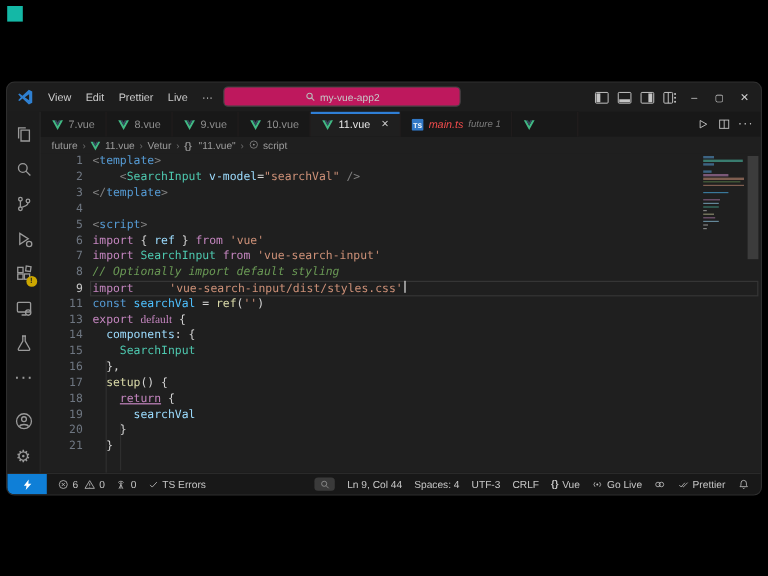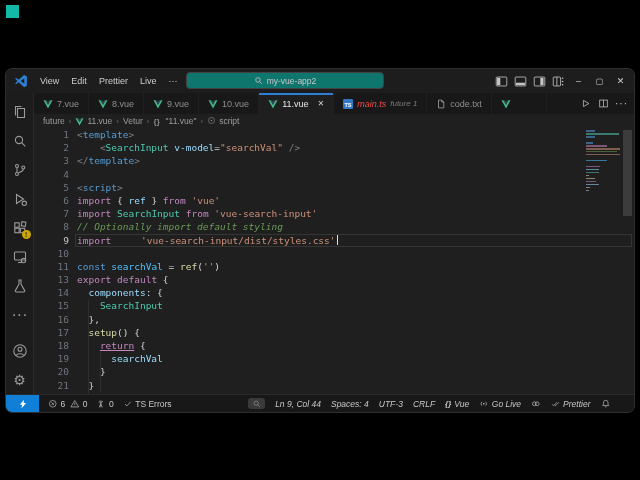--- a/index.html
+++ b/index.html
@@ -13,21 +13,21 @@
     display:flex; flex-direction:column; }
 
   
   .titlebar { position:relative; height:24px; background:#1d1d1d; display:flex;
     align-items:center; flex:none; color:#cccccc; font-size:9px; }
   .vscode-logo { width:14px; height:14px; margin:0 6px 0 8px; flex:none; }
   .menus { display:flex; align-items:center; }
   .menu-item { padding:3px 6px; color:#cccccc; border-radius:3px; white-space:nowrap; }
   .nav-arrows { display:flex; align-items:center; margin-left:8px; gap:8px; color:#cfcfcf; font-size:11px; }
   .searchbox { position:absolute; left:180px; top:3px; width:198px; height:17px;
-    background:#0f766e; border:1px solid #424242; border-radius:4px;
+    background:#be185d; border:1px solid #424242; border-radius:4px;
     display:flex; align-items:center; justify-content:center; gap:4px;
     color:#c8c8c8; font-size:8.5px; }
   .tb-right { margin-left:auto; display:flex; align-items:center; gap:2px; padding-right:4px; }
   .tb-btn { width:17px; height:18px; display:flex; align-items:center; justify-content:center; color:#c5c5c5; }
   .tb-btn svg { width:13px; height:13px; }
   .win-ctl { width:19px; height:20px; display:flex; align-items:center; justify-content:center;
     color:#cfcfcf; font-size:9px; }
 
   
   .mainrow { display:flex; flex:1; min-height:0; }
@@ -85,21 +85,21 @@
     background:rgba(121,121,121,0.32); }
 
   
   .statusbar { height:18px; flex:none; background:#181818; border-top:1px solid #2a2a2a;
     display:flex; align-items:center; font-size:8.5px; color:#c7c7c7; overflow:hidden; }
   .sb-remote { width:33px; height:100%; background:#0f7fd7; display:flex; align-items:center;
     justify-content:center; flex:none; }
   .sb-remote svg { width:10px; height:10px; }
   .sb-item { display:flex; align-items:center; gap:3px; margin-left:9px; white-space:nowrap; }
   .sb-item svg { width:9.5px; height:9.5px; }
-  .sb-right { margin-left:auto; display:flex; align-items:center; padding-right:24px;font-style:italic; }
+  .sb-right { margin-left:auto; display:flex; align-items:center; padding-right:10px; }
   .sb-right .sb-item { margin-left:10px; }
   .sb-pill { background:#3a3a3a; border-radius:3px; padding:1px 4px; margin-left:6px; }
   .sb-braces { font-size:8px; font-weight:bold; color:#c7c7c7; }
 </style>
 </head>
 <body>
 
 <div class="desktop">
   <div class="accent-square" style="background: rgb(20, 184, 166);"></div>
 
@@ -264,27 +264,20 @@
             </div>
             <div class="tab">
               <span class="ticon"><svg viewBox="0 0 16 16">
                   <rect width="16" height="16" rx="2" fill="#3178c6"></rect>
                   <text x="8" y="12" font-size="9" font-weight="bold" fill="#fff" text-anchor="middle" font-family="Liberation Sans,sans-serif">TS</text>
                 </svg></span>
               <span style="color: rgb(241, 76, 76); font-style: italic;">main.ts</span>
               <span class="tdesc">future 1</span>
             </div>
             <div class="tab">
-              <span class="ticon"><svg viewBox="0 0 16 16" fill="none" stroke="#b9b9b9" stroke-width="1.1">
-                  <path d="M4 1.8h5.3L12.5 5v9.2H4z"></path>
-                  <path d="M9.3 1.8V5h3.2"></path>
-                </svg></span>
-              <span>code.txt</span>
-            </div>
-            <div class="tab">
               <span class="ticon"><svg viewBox="0 0 16 16">
                   <path fill="#41b883" d="M.8 2h3.2L8 9.2 12 2h3.2L8 15z"></path>
                   <path fill="#35495e" d="M4 2h2.4L8 5l1.6-3H12L8 9.2z"></path>
                 </svg></span>
               <span style="color: rgb(115, 201, 145); font-style: italic; margin-top: 36px;">1.vue</span>
             </div>
             <div class="tab-actions">
               <span class="ta">
                 <svg viewBox="0 0 16 16" fill="none" stroke="#c5c5c5" stroke-width="1.1">
                   <path d="M5 3.5l8 4.5-8 4.5z"></path>
@@ -365,30 +358,26 @@
               </div>
               <div class="cline">
                 <span class="gut">8</span>
                 <span class="code"><span style="color: rgb(106, 153, 85); font-style: italic;">// Optionally import default styling</span></span>
               </div>
               <div class="cline cur">
                 <span class="gut">9</span>
                 <span class="code"><span style="color: rgb(197, 134, 192);">import</span><span style="color: rgb(212, 212, 212);"> </span><span style="color: rgb(206, 145, 120); margin-left: 24px;">'vue-search-input/dist/styles.css'</span><span class="cursor"></span></span>
               </div>
               <div class="cline">
-                <span class="gut">10</span>
-                <span class="code"></span>
-              </div>
-              <div class="cline">
                 <span class="gut">11</span>
                 <span class="code"><span style="color: rgb(86, 156, 214);">const</span><span style="color: rgb(212, 212, 212);"> </span><span style="color: rgb(79, 193, 255);">searchVal</span><span style="color: rgb(212, 212, 212);"> = </span><span style="color: rgb(220, 220, 170);">ref</span><span style="color: rgb(212, 212, 212);">(</span><span style="color: rgb(206, 145, 120);">''</span><span style="color: rgb(212, 212, 212);">)</span></span>
               </div>
               <div class="cline">
                 <span class="gut">13</span>
-                <span class="code"><span style="color: rgb(197, 134, 192);">export</span><span style="color: rgb(212, 212, 212);"> </span><span style="color: rgb(197, 134, 192);">default</span><span style="color: rgb(212, 212, 212);"> {</span></span>
+                <span class="code"><span style="color: rgb(197, 134, 192);">export</span><span style="color: rgb(212, 212, 212);"> </span><span style="color: rgb(197, 134, 192); font-family: Liberation Serif, serif;">default</span><span style="color: rgb(212, 212, 212);"> {</span></span>
               </div>
               <div class="cline">
                 <span class="gut">14</span>
                 <span class="code"><span style="color: rgb(212, 212, 212);">  </span><span style="color: rgb(156, 220, 254);">components</span><span style="color: rgb(212, 212, 212);">: {</span></span>
               </div>
               <div class="cline">
                 <span class="gut">15</span>
                 <span class="code"><span style="color: rgb(212, 212, 212);">    </span><span style="color: rgb(78, 201, 176);">SearchInput</span></span>
               </div>
               <div class="cline">

